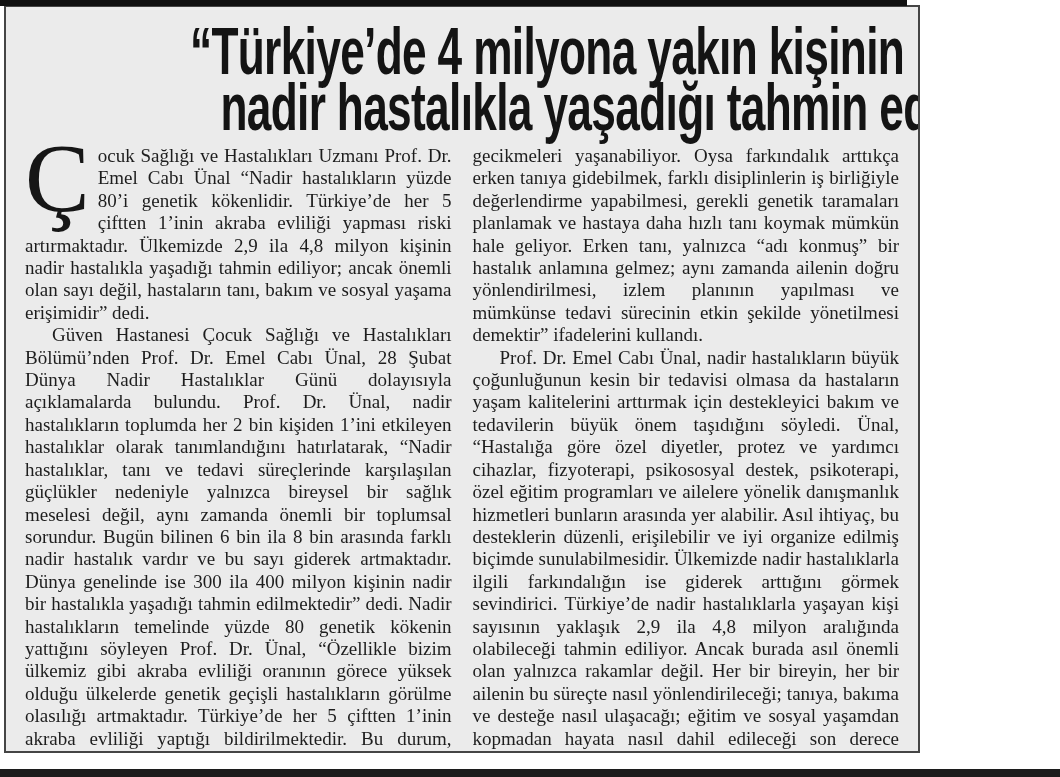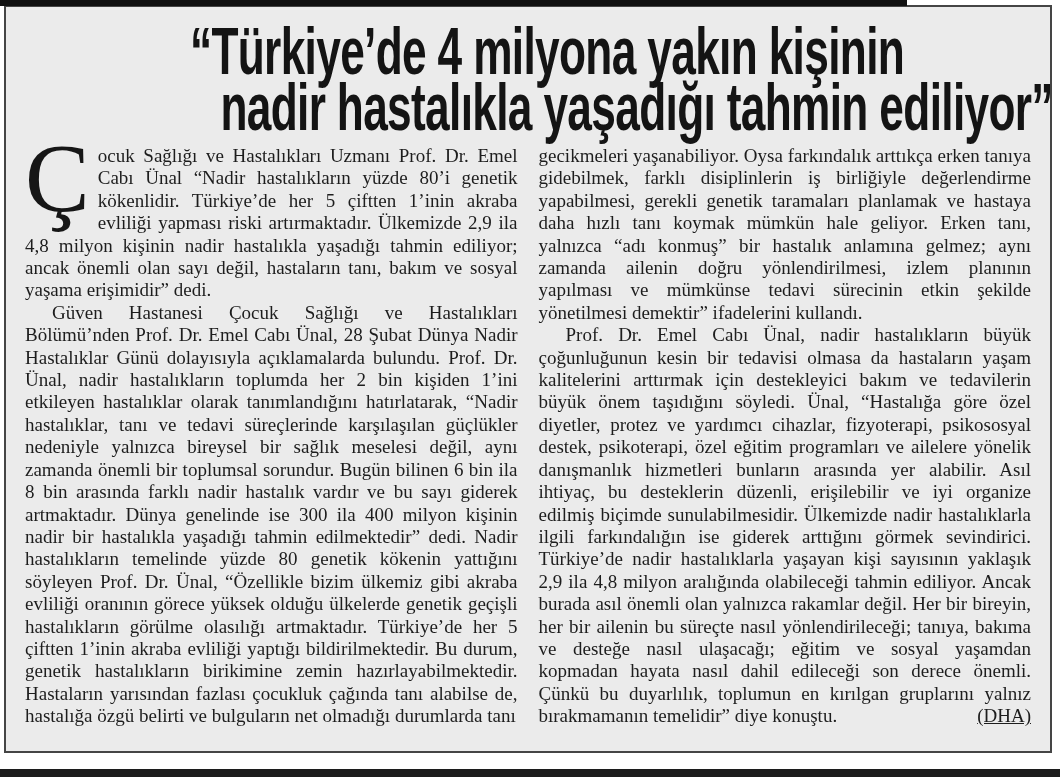--- a/index.html
+++ b/index.html
@@ -20,21 +20,21 @@
     top: 0;
     width: 907px;
     height: 6px;
     background: #101010;
     z-index: 3;
   }
   .article-box {
     position: absolute;
     left: 4px;
     top: 5px;
-    width: 1048px;
+    width: 916px;
     height: 748px;
     box-sizing: border-box;
     border: 2px solid #454545;
     background: #ebebeb;
     overflow: hidden;
     z-index: 1;
   }
   .headline {
     margin-top: 16px;
     text-align: center;

